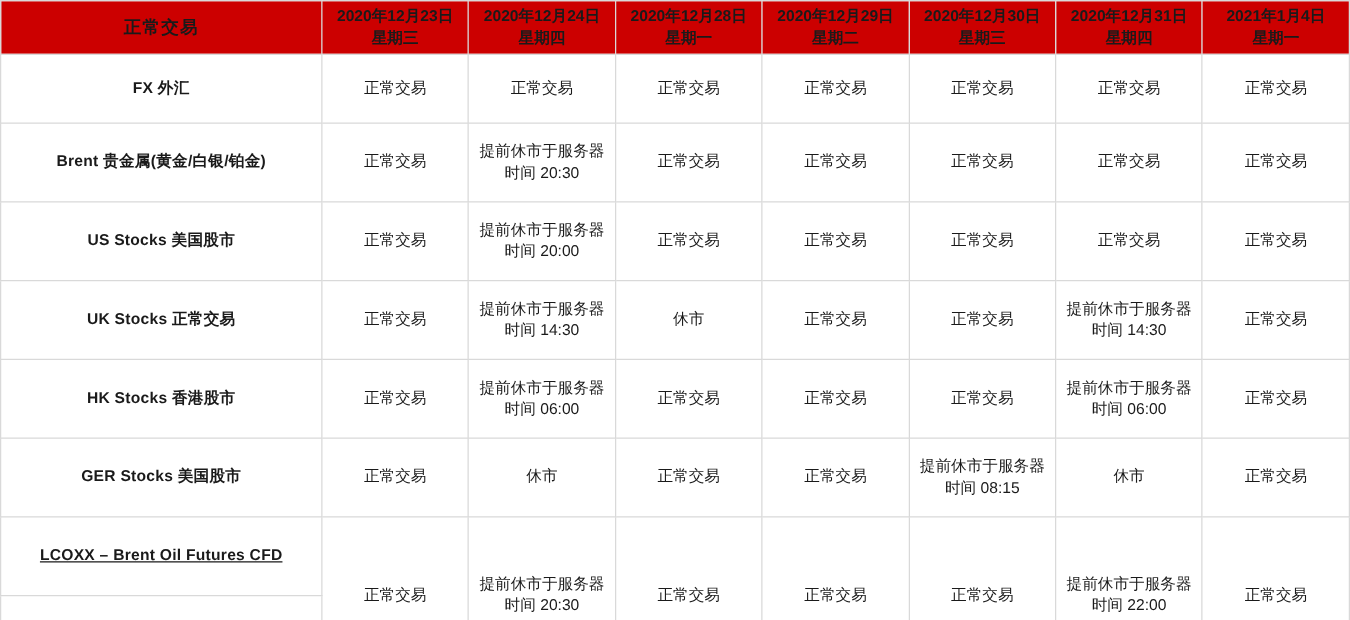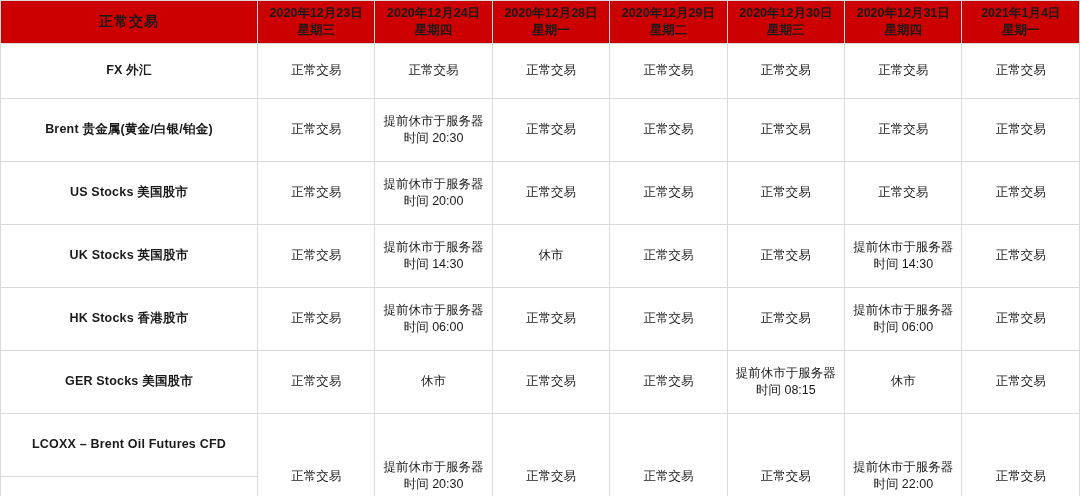--- a/index.html
+++ b/index.html
@@ -46,21 +46,21 @@
     color: #000000;
     letter-spacing: 0.2px;
   }
   .hdr-line1 { display: block; }
   .hdr-line2 { display: block; }
   col.c0 { width: 256px; }
   col.cday { width: 117px; }
   tr.row-normal td { height: 46px; margin-top: 33px; }
   tr.row-tall td { height: 54px; }
   .cell-note { white-space: normal; }
-  td.product-merge-top { border-bottom: 1px solid #d9d9d9; }
+  td.product-merge-top { border-bottom: 1px solid #d9d9d9; text-decoration: underline; }
 </style>
 </head>
 <body>
 
 <table class="schedule">
   <colgroup>
     <col class="c0">
     <col class="cday">
       <col class="cday">
       <col class="cday">
@@ -133,21 +133,21 @@
       <td class="cell-note">正常交易</td>
       <td class="cell-note">提前休市于服务器时间 20:00</td>
       <td class="cell-note">正常交易</td>
       <td class="cell-note">正常交易</td>
       <td class="cell-note">正常交易</td>
       <td class="cell-note">正常交易</td>
       <td class="cell-note">正常交易</td>
     </tr>
 
     <tr class="row-tall">
-      <td class="product">UK Stocks 英国股市</td>
+      <td class="product">UK Stocks 正常交易</td>
       <td class="cell-note">正常交易</td>
       <td class="cell-note">提前休市于服务器时间 14:30</td>
       <td class="cell-note">休市</td>
       <td class="cell-note">正常交易</td>
       <td class="cell-note">正常交易</td>
       <td class="cell-note">提前休市于服务器时间 14:30</td>
       <td class="cell-note">正常交易</td>
     </tr>
 
     <tr class="row-tall">

